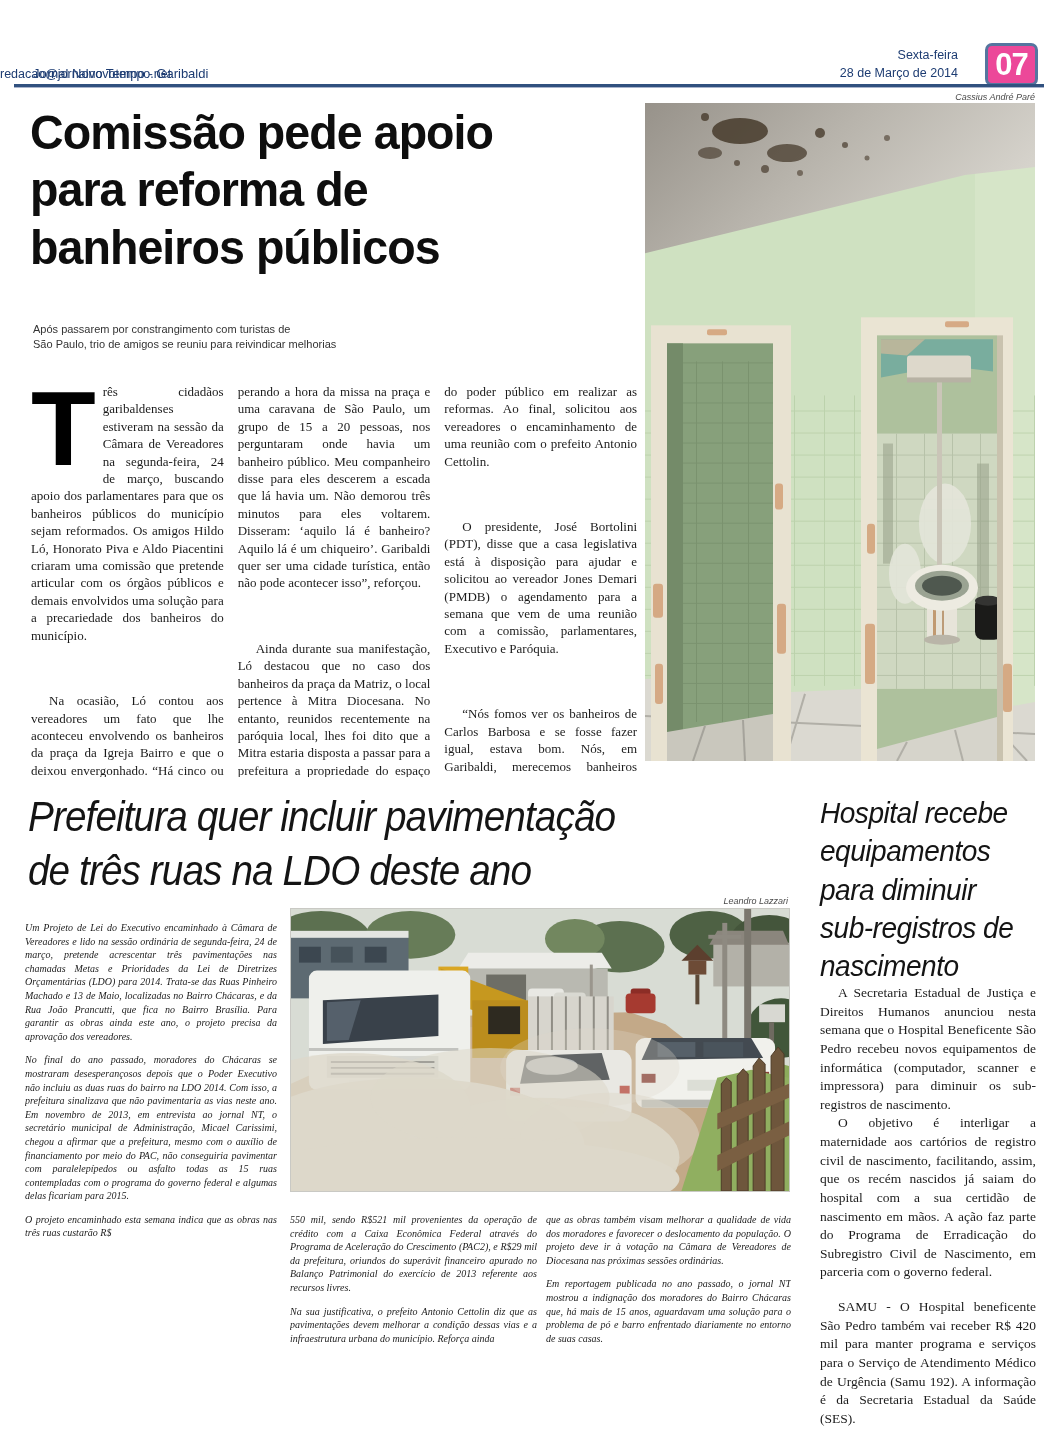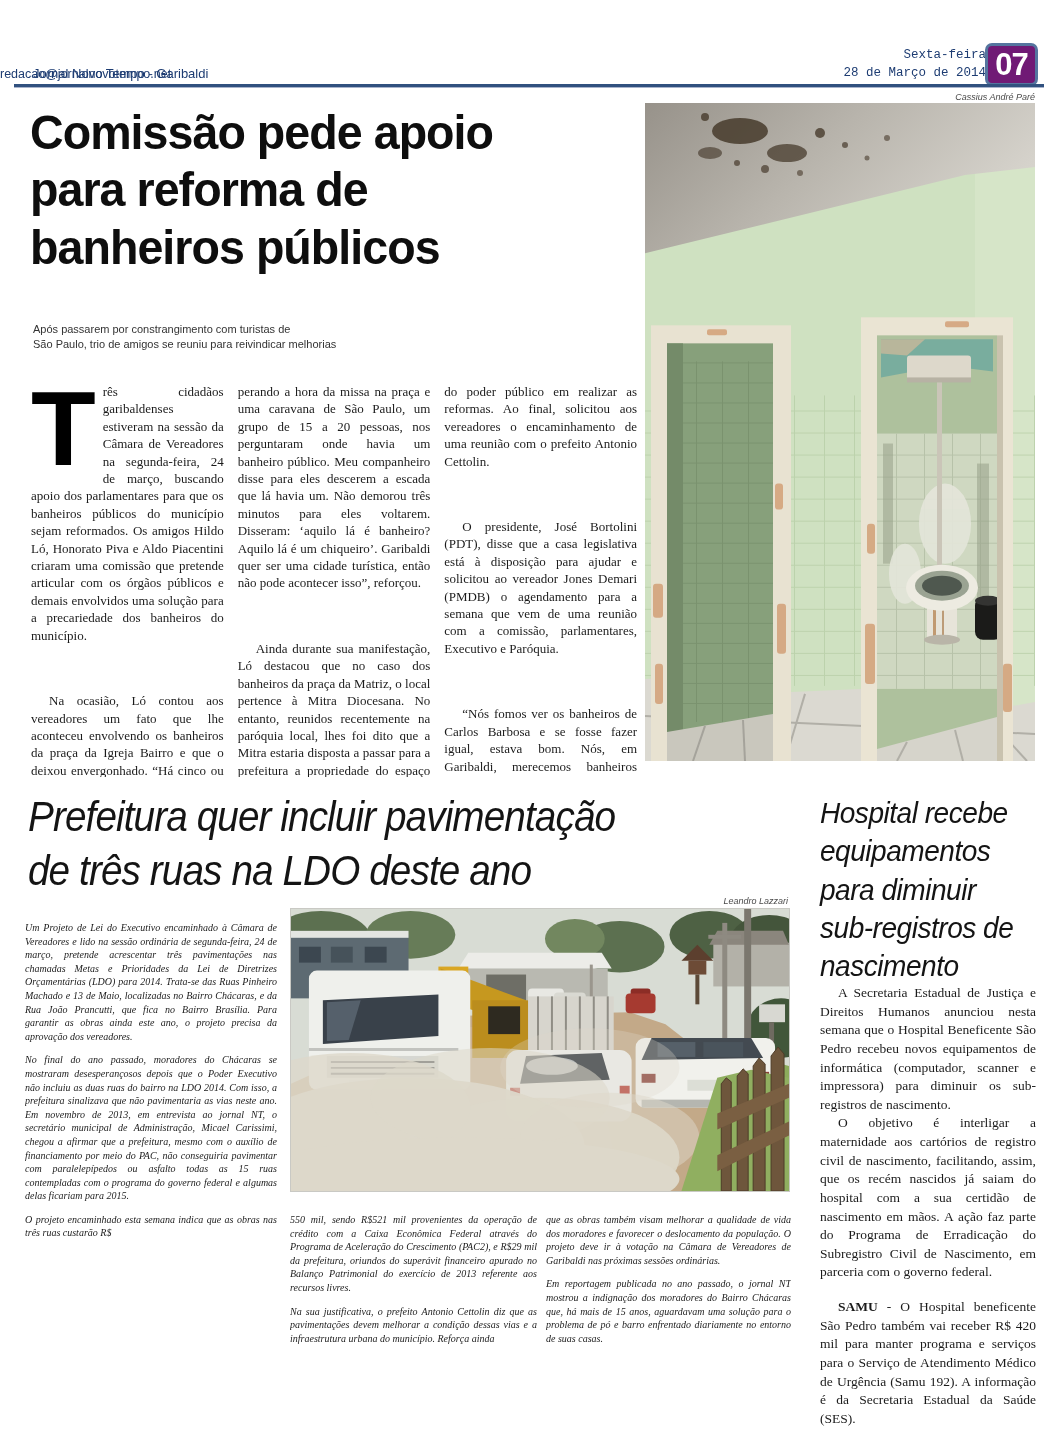--- a/index.html
+++ b/index.html
@@ -5,24 +5,24 @@
   html,body{margin:0;padding:0;background:#e9e9e9;}
   .page{
     position:relative;width:1058px;height:1443px;margin:0 auto;background:#ffffff;
     font-family:"Liberation Serif",serif;color:#1b1b1b;overflow:hidden;
   }
   
   .masthead{position:absolute;left:33px;top:66px;font-family:"Liberation Sans",sans-serif;
     font-size:13px;font-weight:500;color:#1d3c72;text-align:right;}
   .email{position:absolute;left:0;width:100%;top:67px;text-align:left;
     font-family:"Liberation Sans",sans-serif;font-size:12.5px;color:#1d3c72;}
-  .dateblock{position:absolute;right:72px;top:47px;text-align:right;
-    font-family:Liberation Mono, monospace;font-size:12.5px;line-height:1.4;color:#1d3c72;}
+  .dateblock{position:absolute;right:100px;top:47px;text-align:right;
+    font-family:Liberation Sans, sans-serif;font-size:12.5px;line-height:1.4;color:#1d3c72;}
   .pagebadge{position:absolute;right:20px;top:43px;width:53px;height:43px;
-    background:#701a75;border:3px solid #55759f;border-radius:7px;box-sizing:border-box;
+    background:#ec4899;border:3px solid #55759f;border-radius:7px;box-sizing:border-box;
     display:flex;align-items:center;justify-content:center;
     font-family:"Liberation Sans",sans-serif;font-weight:700;font-size:31px;color:#ffffff;letter-spacing:-1px;}
   .header-rule{position:absolute;left:14px;width:1030px;top:84px;height:3px;
     background:#31517f;border-bottom:1px solid #a9b4cc;}
   
   .credit{position:absolute;font-family:"Liberation Sans",sans-serif;font-style:italic;
     font-size:9px;color:#4a4a4a;}
   .credit1{right:23px;top:92px;}
   .credit2{left:290px;width:498px;top:896px;text-align:right;}
   
@@ -49,21 +49,21 @@
   .a2c3{left:546px;top:1203px;width:245px;height:240px;}
   
   .h3{position:absolute;left:820px;top:794px;width:240px;
     font-family:"Liberation Sans",sans-serif;font-style:italic;font-weight:500;
     font-size:29.5px;line-height:1.3;letter-spacing:-0.5px;color:#141414;
     transform:scaleX(0.95);transform-origin:left top;}
   .a3body{position:absolute;left:820px;top:984px;width:216px;height:452px;
     font-size:13.5px;line-height:1.38;text-align:justify;overflow:hidden;}
   .a3body p{margin:0;text-indent:18px;}
   .a3body p.samu{margin-top:16px;}
-  .samu-label{font-weight:700;}
+  .samu-label{font-weight:400;}
   
   .photo{position:absolute;overflow:hidden;}
   .photo svg{display:block;width:100%;height:100%;}
   .photo1{left:645px;top:103px;width:390px;height:658px;}
   .photo2{left:290px;top:908px;width:500px;height:284px;border:1px solid #c9c9c4;box-sizing:border-box;}
 </style>
 </head>
 <body>
 
 <div class="page">
@@ -335,21 +335,21 @@
       <polygon points="428,206 500,176 500,190 428,222" fill="#7a5f42"></polygon>
       <polygon points="428,248 500,214 500,228 428,264" fill="#7a5f42"></polygon>
     </svg>
   </div>
 
   <div class="a2col a2c2">
     <p>550 mil, sendo R$521 mil provenientes da operação de crédito com a Caixa Econômica Federal através do Programa de Aceleração do Crescimento (PAC2), e R$29 mil da prefeitura, oriundos do superávit financeiro apurado no Balanço Patrimonial do exercício de 2013 referente aos recursos livres.</p>
     <p class="ind">Na sua justificativa, o prefeito Antonio Cettolin diz que as pavimentações devem melhorar a condição dessas vias e a infraestrutura urbana do município. Reforça ainda</p>
   </div>
   <div class="a2col a2c3">
-    <p>que as obras também visam melhorar a qualidade de vida dos moradores e favorecer o deslocamento da população. O projeto deve ir à votação na Câmara de Vereadores de Garibaldi nas próximas sessões ordinárias.</p>
+    <p>que as obras também visam melhorar a qualidade de vida dos moradores e favorecer o deslocamento da população. O projeto deve ir à votação na Câmara de Vereadores de Diocesana nas próximas sessões ordinárias.</p>
     <p class="ind">Em reportagem publicada no ano passado, o jornal NT mostrou a indignação dos moradores do Bairro Chácaras que, há mais de 15 anos, aguardavam uma solução para o problema de pó e barro enfrentado diariamente no entorno de suas casas.</p>
   </div>
 
   <div class="h3">
     <div>Hospital recebe</div>
     <div>equipamentos</div>
     <div>para diminuir</div>
     <div>sub-registros de</div>
     <div>nascimento</div>
   </div>

